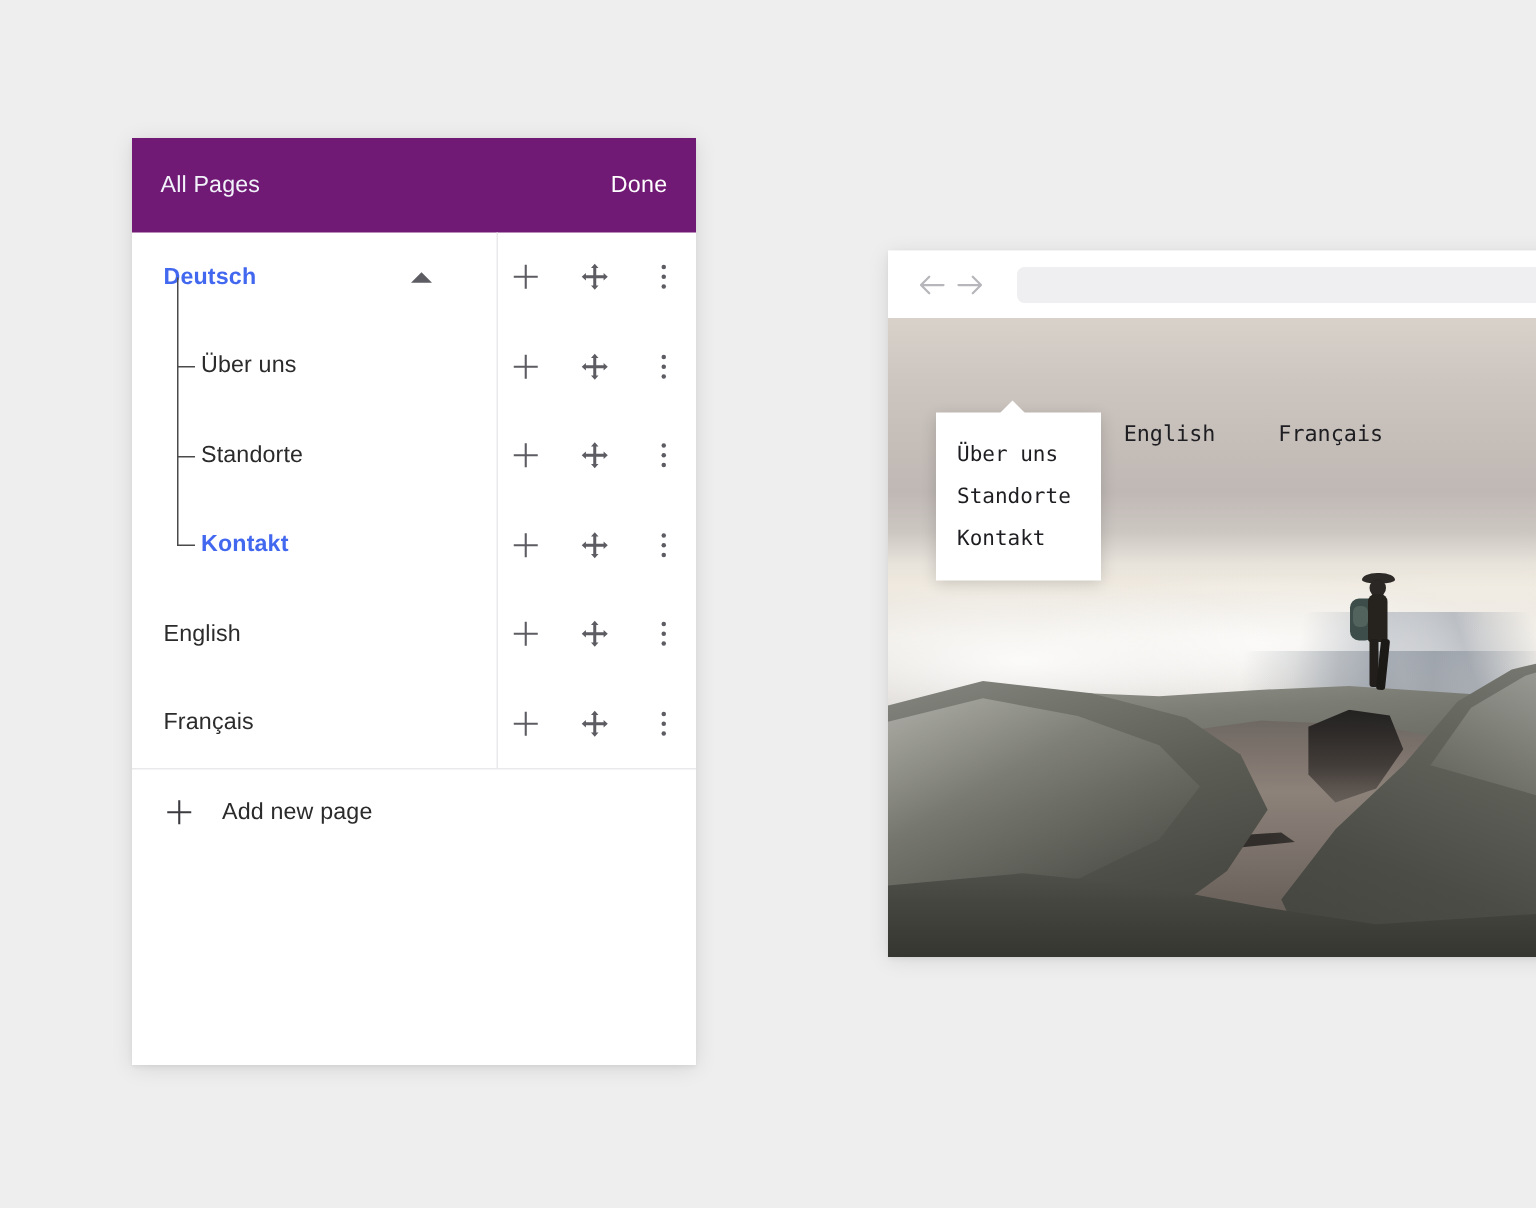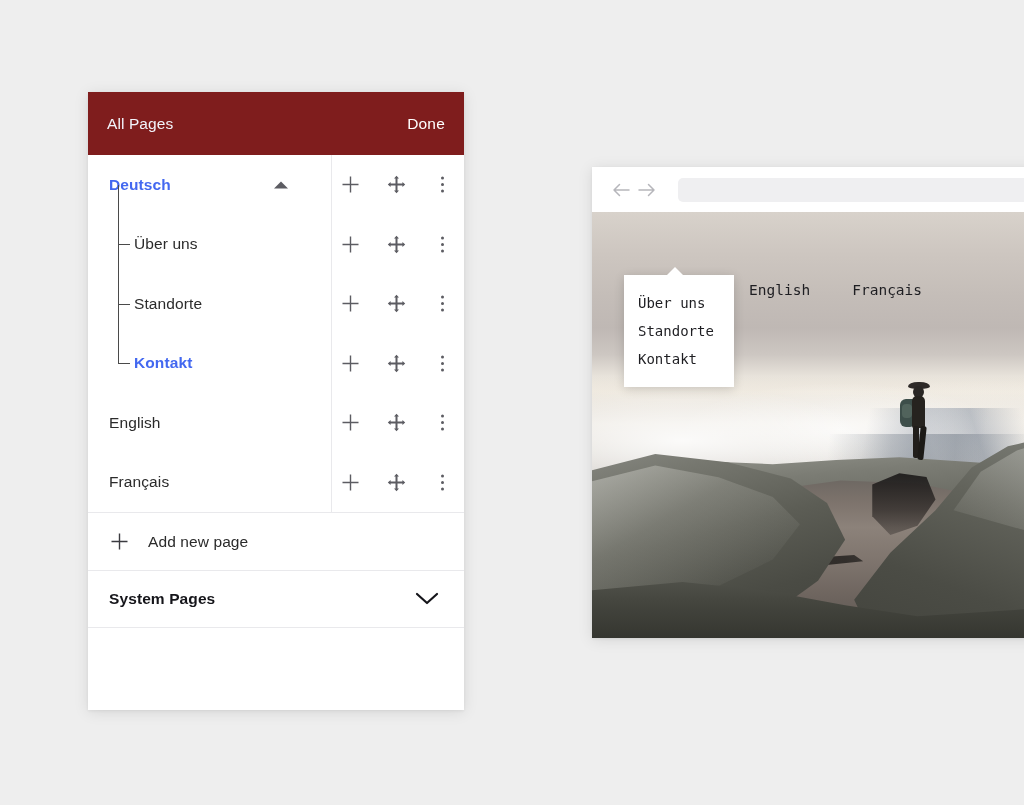--- a/index.html
+++ b/index.html
@@ -24,21 +24,21 @@
     height: 618px;
     background: #ffffff;
     box-shadow: 0 2px 14px rgba(0,0,0,0.10), 0 1px 3px rgba(0,0,0,0.06);
     display: flex;
     flex-direction: column;
   }
 
   
   #panel-header {
     height: 63px;
-    background: #7f1d1d;
+    background: #701a75;
     color: #ffffff;
     display: flex;
     align-items: center;
     justify-content: space-between;
     padding: 0 19px 0 19px;
     box-sizing: border-box;
     flex: 0 0 auto;
   }
   #panel-header .title {
     font-size: 15.5px;
@@ -551,28 +551,20 @@
 
   <div id="add-row">
     <span>
       <svg width="21" height="21" viewBox="0 0 21 21" style="display:block">
           <path d="M10.5 2.5v16M2.5 10.5h16" stroke="#3b3b40" stroke-width="1.4" fill="none"></path>
         </svg>
     </span>
     <span class="add-label">Add new page</span>
   </div>
 
-  <div id="system-row">
-    <span class="sys-label">System Pages</span>
-    <span>
-      <svg width="24" height="14" viewBox="0 0 24 14" style="display:block">
-          <path d="M2 2 L12 11 L22 2" stroke="#15151a" stroke-width="2.2" fill="none" stroke-linecap="round" stroke-linejoin="round"></path>
-        </svg>
-    </span>
-  </div>
 
 </div>
 
 <div id="browser-panel">
 
   <div id="browser-chrome">
     <span class="nav-arrow">
       <svg width="20" height="16" viewBox="0 0 20 16">
           <path d="M18 8 H3 M8.5 2.5 L3 8 L8.5 13.5" stroke="#b6b6bb" stroke-width="1.5" fill="none" stroke-linecap="round" stroke-linejoin="round"></path>
         </svg>

